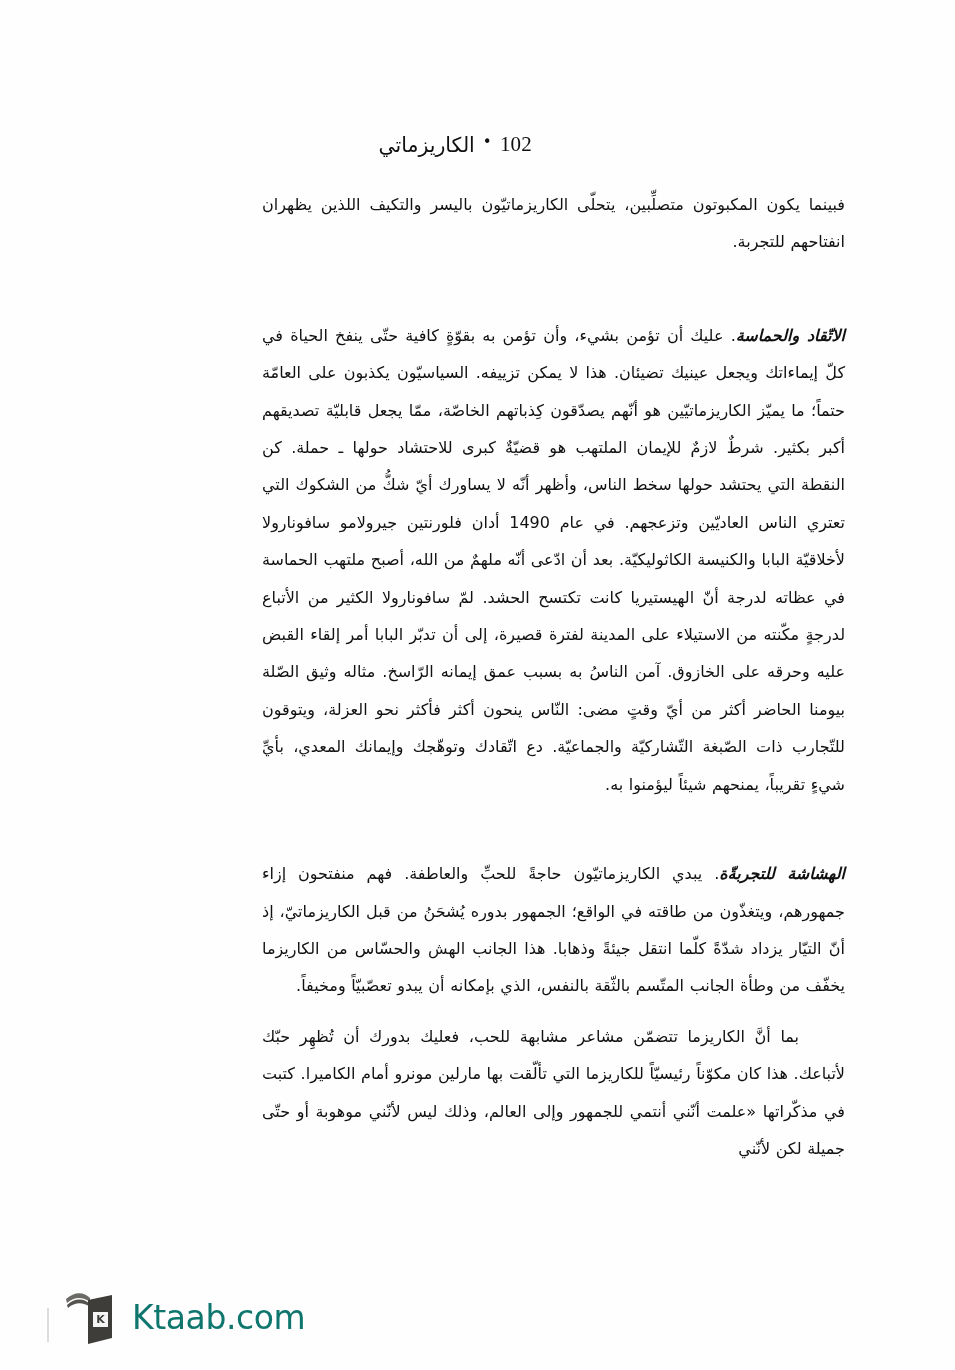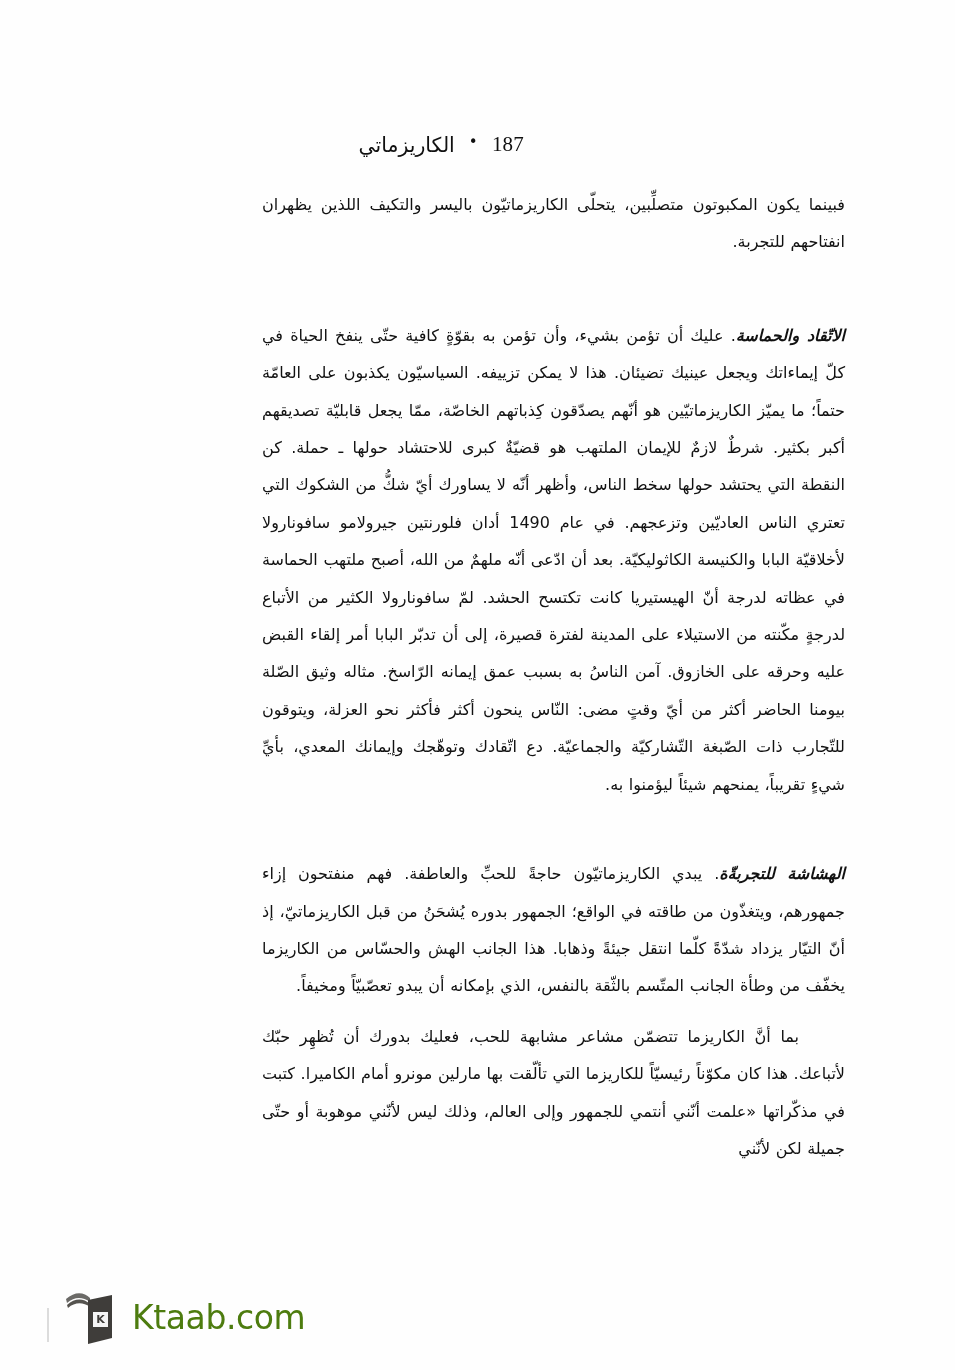--- a/index.html
+++ b/index.html
@@ -20,28 +20,28 @@
   .page {
     position: absolute;
     inset: 0;
     background: #fefefe;
   }
 
   
   .running-header {
     position: absolute;
     top: 132px;
-    left: 104px;
+    left: 112px;
     width: 420px;
     direction: rtl;
     display: flex;
     flex-direction: row-reverse;
     justify-content: flex-end;
     align-items: center;
-    gap: 14px;
+    gap: 8px;
     font-size: 20px;
     color: #101010;
     letter-spacing: 0.2px;
     white-space: nowrap;
   }
   .running-header .rh-title {
     font-size: 20.5px;
     font-weight: 400;
   }
   .running-header .rh-sep {
@@ -99,21 +99,21 @@
   }
   .wm-logo {
     position: relative;
     width: 56px;
     height: 62px;
   }
   .wm-logo svg { display: block; }
   .wm-text {
     font-family: "DejaVu Sans", "Liberation Sans", sans-serif;
     font-size: 33px;
-    color: #4d7c0f;
+    color: #0f766e;
     letter-spacing: -0.4px;
     line-height: 1;
   }
 
   .edge-mark {
     position: absolute;
     left: 47px;
     bottom: 28px;
     width: 2px;
     height: 34px;
@@ -121,21 +121,21 @@
   }
 </style>
 </head>
 <body>
 
 <div class="page">
 
   <div class="running-header">
     <span class="rh-title">الكاريزماتي</span>
     <span class="rh-sep">•</span>
-    <span class="rh-page">187</span>
+    <span class="rh-page">102</span>
   </div>
 
   <div class="text-column">
 
     <p class="para">
       <span>فبينما يكون المكبوتون متصلِّبين، يتحلّى الكاريزماتيّون باليسر والتكيف اللذين يظهران انفتاحهم للتجربة.</span>
     </p>
 
     <div class="gap-lg"></div>
 

